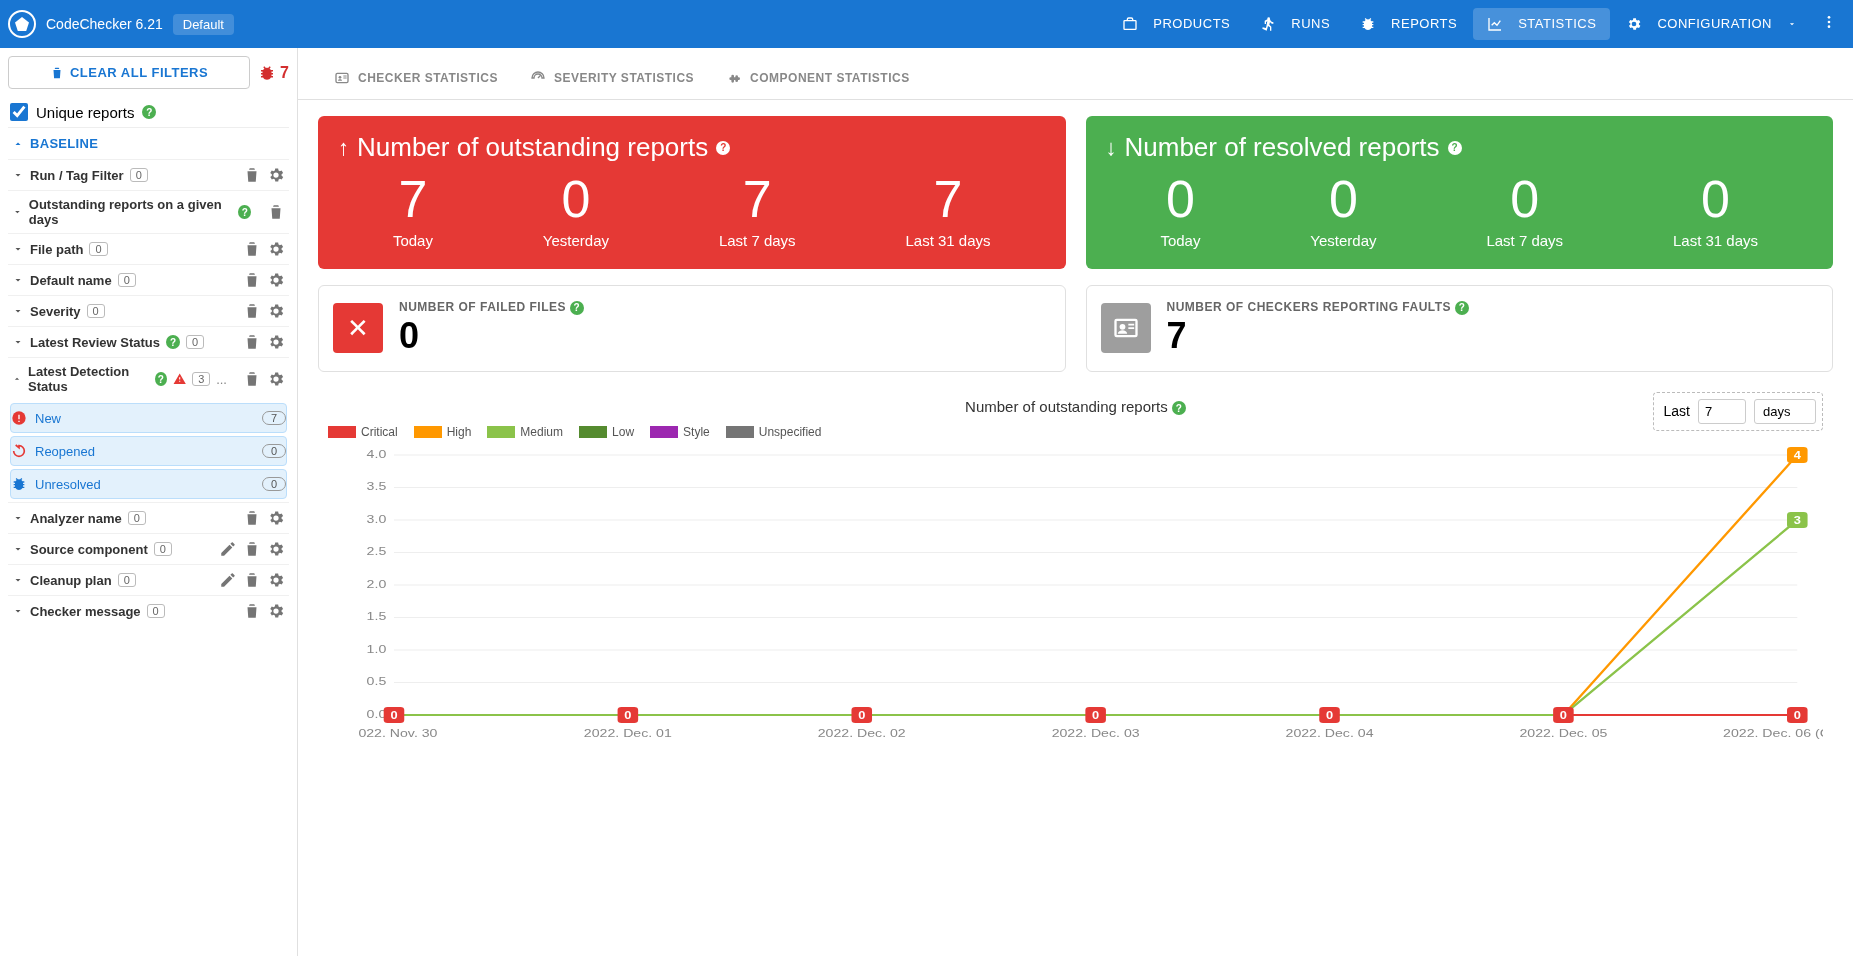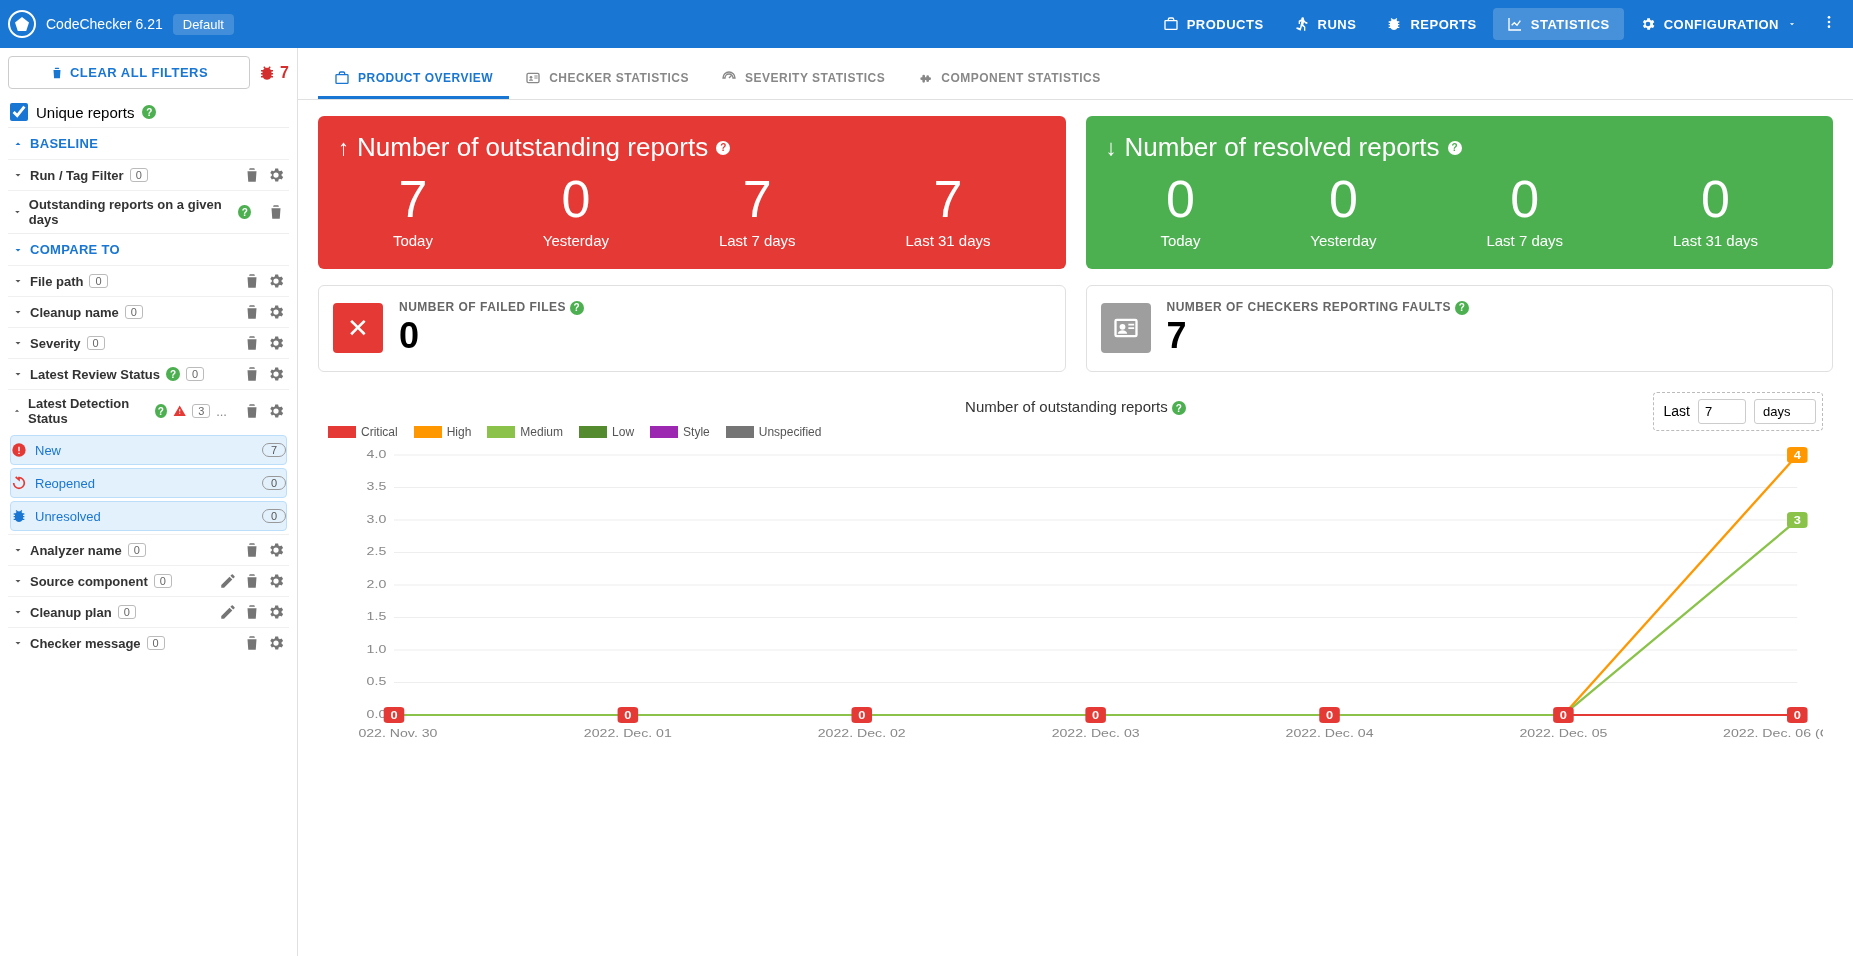--- a/index.html
+++ b/index.html
@@ -5,21 +5,21 @@
 * { box-sizing: border-box; margin: 0; padding: 0; font-family: 'Segoe UI', Arial, sans-serif; }
 body { background: #fff; overflow: hidden; }
 
 .topbar { background: #1976d2; color: #fff; height: 48px; display: flex; align-items: center; padding: 0 8px; }
 .topbar-logo { width: 28px; height: 28px; border: 2px solid #fff; border-radius: 50%; display: flex; align-items: center; justify-content: center; margin-right: 10px; position: relative; }
 .topbar-logo::before { content: ''; width: 14px; height: 14px; background: #fff; clip-path: polygon(50% 0, 100% 40%, 80% 100%, 20% 100%, 0 40%); }
 .topbar-title { font-size: 14px; font-weight: 400; }
 .topbar-chip { background: rgba(255,255,255,0.18); border-radius: 4px; padding: 3px 10px; margin-left: 10px; font-size: 13px; }
 .topbar-spacer { flex: 1; }
 .topbar-nav { display: flex; gap: 2px; align-items: center; }
-.topbar-btn { display: flex; align-items: center; gap: 8px; padding: 8px 14px; font-size: 13px; font-weight: 700; letter-spacing: 0.5px; cursor: pointer; border-radius: 4px; }
+.topbar-btn { display: flex; align-items: flex-start; gap: 15px; padding: 8px 14px; font-size: 13px; font-weight: 400; letter-spacing: 0.5px; cursor: pointer; border-radius: 4px; }
 .topbar-btn.active { background: rgba(255,255,255,0.2); }
 .topbar-icon { width: 16px; height: 16px; display: inline-flex; }
 .topbar-more { padding: 8px; cursor: pointer; }
 
 .main { display: flex; height: calc(100vh - 48px); }
 .sidebar { width: 298px; border-right: 1px solid #e0e0e0; overflow-y: auto; padding: 8px; background: #fff; position: relative; }
 
 .clear-row { display: flex; align-items: center; gap: 8px; margin-bottom: 8px; }
 .clear-btn { flex: 1; border: 1px solid #ccc; background: #fff; padding: 8px; font-size: 13px; color: #1976d2; font-weight: 600; letter-spacing: 0.5px; cursor: pointer; border-radius: 4px; display: flex; align-items: center; justify-content: center; gap: 6px; }
 .bug-count { display: flex; align-items: center; gap: 4px; font-size: 16px; font-weight: 700; color: #d32f2f; }
@@ -202,26 +202,20 @@
         <span class="filter-row-label">Outstanding reports on a given days</span>
         <span class="help-icon">?</span>
       </div>
       <div class="filter-actions">
         <svg class="filter-action-icon" viewBox="0 0 24 24">
             <path d="M6 7h12l-1 14H7L6 7zm3-4h6l1 2H8l1-2z"></path>
           </svg>
       </div>
     </div>
 
-    <div class="section-head">
-      <svg class="chev" viewBox="0 0 24 24">
-          <path d="M7 10l5 5 5-5z" fill="#1976d2"></path>
-        </svg>
-      <span>COMPARE TO</span>
-    </div>
 
     <div class="filter-row">
       <div class="filter-row-left">
           <svg class="chev" viewBox="0 0 24 24">
             <path d="M7 10l5 5 5-5z"></path>
           </svg>
           <span class="filter-row-label">File path</span>
           <span class="count-chip">0</span>
         </div>
       <div class="filter-actions">
@@ -232,21 +226,21 @@
             <path d="M19.4 13l.1-1-.1-1 2.1-1.6-2-3.5-2.5 1c-.5-.4-1.1-.7-1.7-1l-.4-2.6h-4l-.4 2.6c-.6.3-1.2.6-1.7 1l-2.5-1-2 3.5L6.5 11l-.1 1 .1 1-2.1 1.6 2 3.5 2.5-1c.5.4 1.1.7 1.7 1l.4 2.6h4l.4-2.6c.6-.3 1.2-.6 1.7-1l2.5 1 2-3.5L19.4 13zM12 15.5A3.5 3.5 0 1112 8.5a3.5 3.5 0 010 7z"></path>
           </svg>
         </div>
     </div>
 
     <div class="filter-row">
       <div class="filter-row-left">
           <svg class="chev" viewBox="0 0 24 24">
             <path d="M7 10l5 5 5-5z"></path>
           </svg>
-          <span class="filter-row-label">Cleanup name</span>
+          <span class="filter-row-label">Default name</span>
           <span class="count-chip">0</span>
         </div>
       <div class="filter-actions">
           <svg class="filter-action-icon" viewBox="0 0 24 24">
             <path d="M6 7h12l-1 14H7L6 7zm3-4h6l1 2H8l1-2z"></path>
           </svg>
           <svg class="filter-action-icon" viewBox="0 0 24 24">
             <path d="M19.4 13l.1-1-.1-1 2.1-1.6-2-3.5-2.5 1c-.5-.4-1.1-.7-1.7-1l-.4-2.6h-4l-.4 2.6c-.6.3-1.2.6-1.7 1l-2.5-1-2 3.5L6.5 11l-.1 1 .1 1-2.1 1.6 2 3.5 2.5-1c.5.4 1.1.7 1.7 1l.4 2.6h4l.4-2.6c.6-.3 1.2-.6 1.7-1l2.5 1 2-3.5L19.4 13zM12 15.5A3.5 3.5 0 1112 8.5a3.5 3.5 0 010 7z"></path>
           </svg>
         </div>
@@ -409,27 +403,20 @@
           </svg>
           <svg class="filter-action-icon" viewBox="0 0 24 24">
             <path d="M19.4 13l.1-1-.1-1 2.1-1.6-2-3.5-2.5 1c-.5-.4-1.1-.7-1.7-1l-.4-2.6h-4l-.4 2.6c-.6.3-1.2.6-1.7 1l-2.5-1-2 3.5L6.5 11l-.1 1 .1 1-2.1 1.6 2 3.5 2.5-1c.5.4 1.1.7 1.7 1l.4 2.6h4l.4-2.6c.6-.3 1.2-.6 1.7-1l2.5 1 2-3.5L19.4 13zM12 15.5A3.5 3.5 0 1112 8.5a3.5 3.5 0 010 7z"></path>
           </svg>
         </div>
     </div>
   </div>
 
   <div class="content">
     <div class="tabs">
-      <div class="tab active">
-        <svg class="tab-ic" viewBox="0 0 24 24" fill="none" stroke="#1976d2" stroke-width="2">
-            <rect x="3" y="7" width="18" height="13" rx="1"></rect>
-            <path d="M8 7V5a2 2 0 012-2h4a2 2 0 012 2v2"></path>
-          </svg>
-        <span>PRODUCT OVERVIEW</span>
-      </div>
       <div class="tab">
         <svg class="tab-ic" viewBox="0 0 24 24" fill="#888">
             <rect x="3" y="5" width="18" height="14" rx="2" fill="none" stroke="#888" stroke-width="2"></rect>
             <circle cx="9" cy="11" r="2"></circle>
             <path d="M6 16c0-1.5 1.5-2 3-2s3 .5 3 2"></path>
             <path d="M14 9h5M14 12h5" stroke="#888" stroke-width="1.5"></path>
           </svg>
         <span>CHECKER STATISTICS</span>
       </div>
       <div class="tab">

